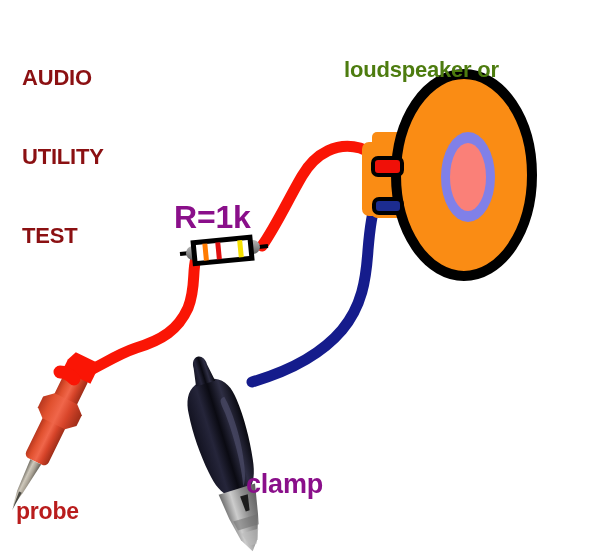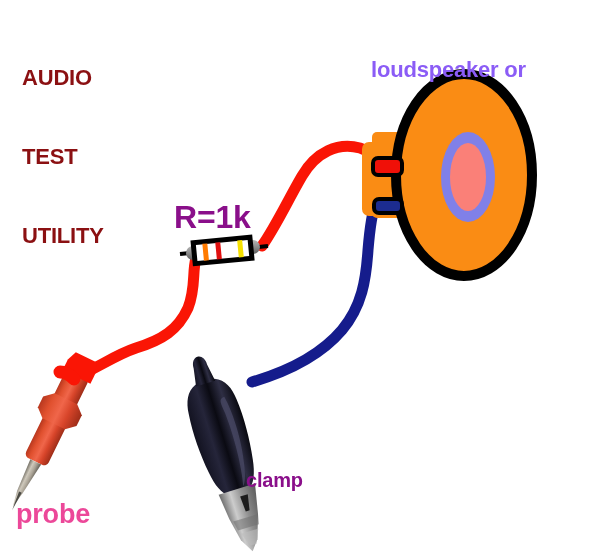--- a/index.html
+++ b/index.html
@@ -32,41 +32,41 @@
     line-height: 1.20;
     letter-spacing: -0.2px;
   }
   #title-block {
     left: 22px;
     top: 12px;
     font-size: 22px;
     color: #8B1012;
   }
   #speaker-label {
-    left: 371px;
+    left: 344px;
     top: 4px;
     font-size: 22px;
-    color: #8b5cf6;
+    color: #4d7c0f;
   }
   #resistor-label {
     left: 174px;
     top: 198px;
     font-size: 32px;
     color: #8A0F8A;
   }
   #probe-label {
     left: 16px;
     top: 498px;
-    font-size: 27px;
-    color: #ec4899;
+    font-size: 23px;
+    color: #b91c1c;
   }
   #clamp-label {
     left: 246px;
     top: 468px;
-    font-size: 20px;
+    font-size: 27px;
     color: #8A0F8A;
   }
 </style>
 </head>
 <body>
 
 <div id="canvas">
 
   <svg id="diagram-svg" viewBox="0 0 611 554">
     <defs>
@@ -185,22 +185,22 @@
         <path d="M 226,498 L 234,498 L 231,514 L 227,514 Z" fill="#1C1C1C"></path>
         <path d="M 212,520 L 238,520 L 236,530 L 214,530 Z" fill="#6F6F6F" opacity="0.55"></path>
         <path d="M 216,534 L 234,534 L 228,548 L 222,548 Z" fill="#BDBDBD" opacity="0.6"></path>
       </g>
     </g>
 
   </svg>
 
   <div class="label" id="title-block">
     <div>AUDIO</div>
+    <div>UTILITY</div>
     <div>TEST</div>
-    <div>UTILITY</div>
   </div>
 
   <div class="label" id="speaker-label">
     <div>loudspeaker or</div>
   </div>
 
   <div class="label" id="resistor-label">R=1k</div>
 
   <div class="label" id="probe-label">probe</div>
 

